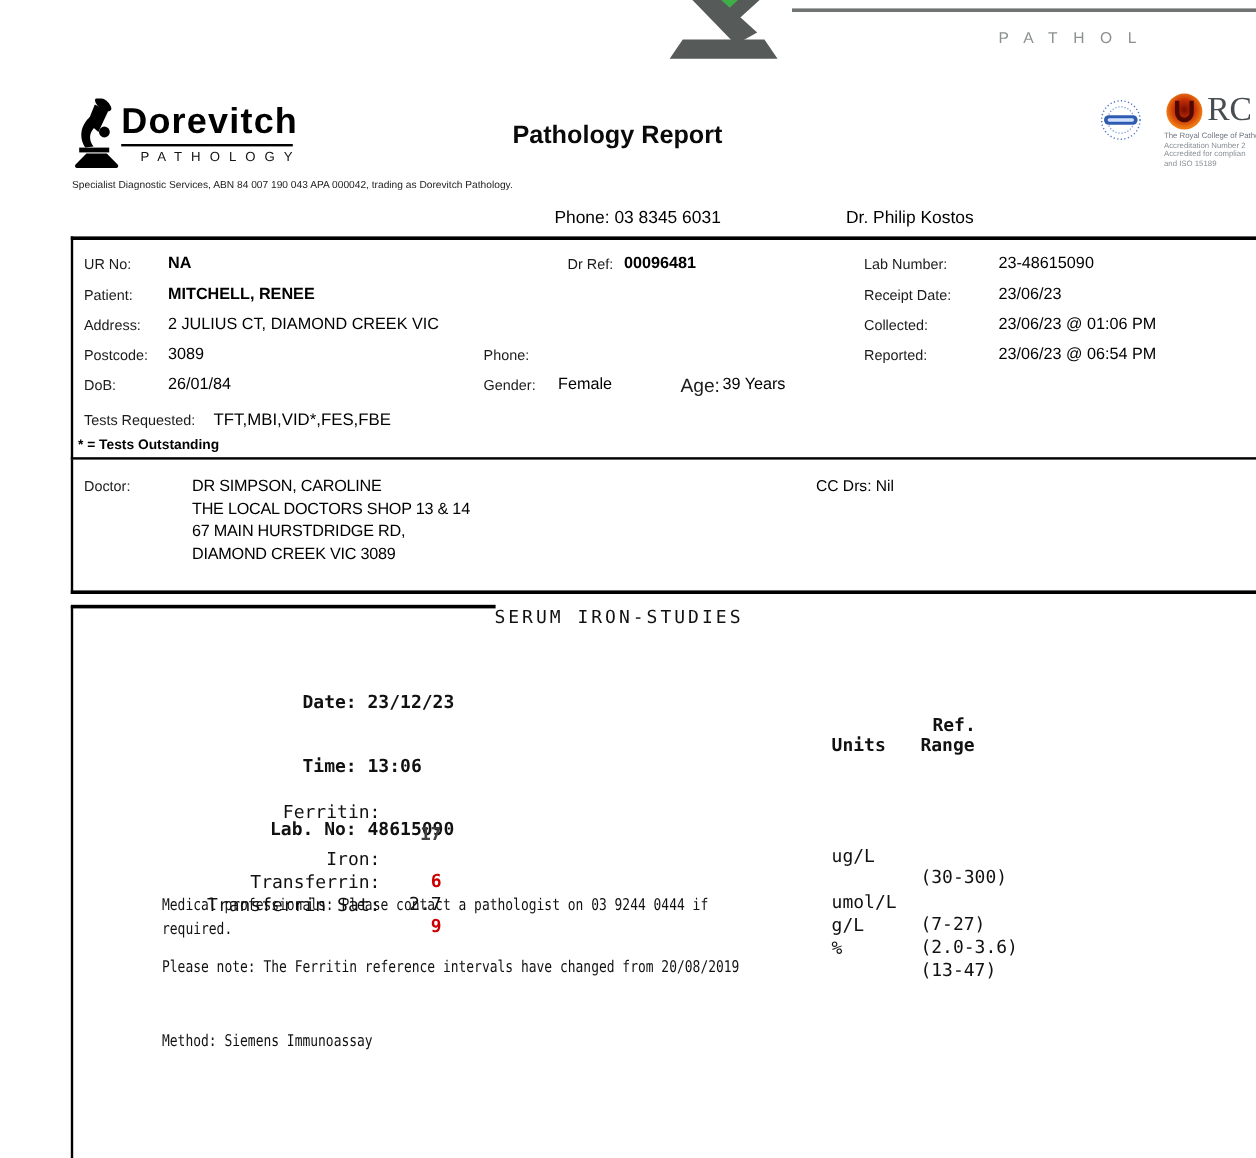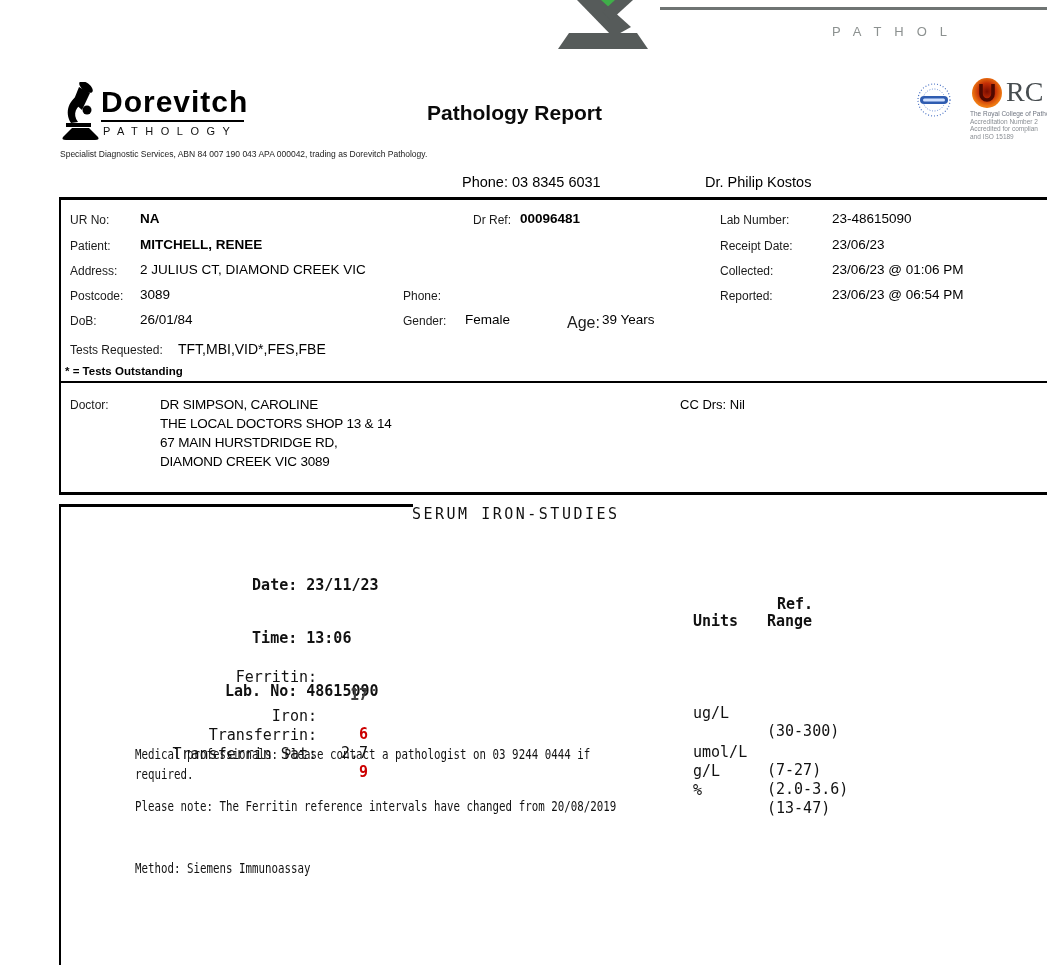--- a/index.html
+++ b/index.html
@@ -51,21 +51,21 @@
   <svg class="abs" style="left:60px;top:82px;" width="42" height="58" viewBox="0 0 42 58">
     <ellipse cx="26" cy="5" rx="8" ry="4" transform="rotate(38 26 5)" fill="#000"></ellipse>
     <polygon points="19,5 30,11 22,28 13,20" fill="#000"></polygon>
     <path d="M11 41 C4 30 9 17 21 12 l4 8 C16 24 12 32 18 40 z" fill="#000"></path>
     <circle cx="27" cy="28" r="4.5" fill="#000"></circle>
     <rect x="6" y="41" width="25" height="4" fill="#000"></rect>
     <path d="M3 55 L12 46 h17 l9 9 q2 3 -3 3 H6 q-5 0 -3 -3 z" fill="#000"></path>
   </svg>
   <div class="abs logo-title" style="left:101px;top:87px;">Dorevitch</div>
   <div class="abs" style="left:101px;top:120px;width:143px;height:2px;background:#000;"></div>
-  <div class="abs logo-sub" style="left:103px;top:125px;">PATHOLOGY</div>
+  <div class="abs logo-sub" style="left:117px;top:125px;">PATHOLOGY</div>
   <div class="abs tagline" style="left:60px;top:149px;">Specialist Diagnostic Services, ABN 84 007 190 043 APA 000042, trading as Dorevitch Pathology.</div>
 
   <div class="abs report-title" style="left:427px;top:101px;">Pathology Report</div>
 
   <svg class="abs" style="left:916px;top:82px;" width="36" height="36" viewBox="0 0 36 36">
     <circle cx="18" cy="18" r="16" fill="none" stroke="#4a72c4" stroke-width="1.2" stroke-dasharray="1,2"></circle>
     <circle cx="18" cy="18" r="11" fill="none" stroke="#6a8fd8" stroke-width="1" stroke-dasharray="1,1.6"></circle>
     <rect x="4" y="14" width="28" height="8" rx="4" fill="#2f5cb0"></rect>
     <rect x="7" y="16.5" width="22" height="3" rx="1.5" fill="#cfe0ff"></rect>
   </svg>
@@ -140,21 +140,21 @@
     </div>
     <span class="abs" style="left:619px;top:14px;font-size:13px;">CC Drs: Nil</span>
   </div>
 
   <div id="results-top-border" class="abs"></div>
   <div id="results-box" class="box">
 
     <div class="abs mono" style="left:351px;top:0;letter-spacing:2.5px;">SERUM IRON-STUDIES</div>
 
     <div class="abs mono b" style="left:164px;top:36px;">
-      <div class="info-line">   Date: 23/11/23</div>
+      <div class="info-line">   Date: 23/12/23</div>
       <div class="info-line">   Time: 13:06</div>
       <div class="info-line">Lab. No: 48615090</div>
     </div>
 
     <div class="abs mono b" style="left:716px;top:90px;">Ref.</div>
     <div class="abs mono b" style="left:632px;top:107px;">Units</div>
     <div class="abs mono b" style="left:706px;top:107px;">Range</div>
 
     <div class="rrow mono" style="top:127px;">
       <div class="rname">Ferritin:</div>

